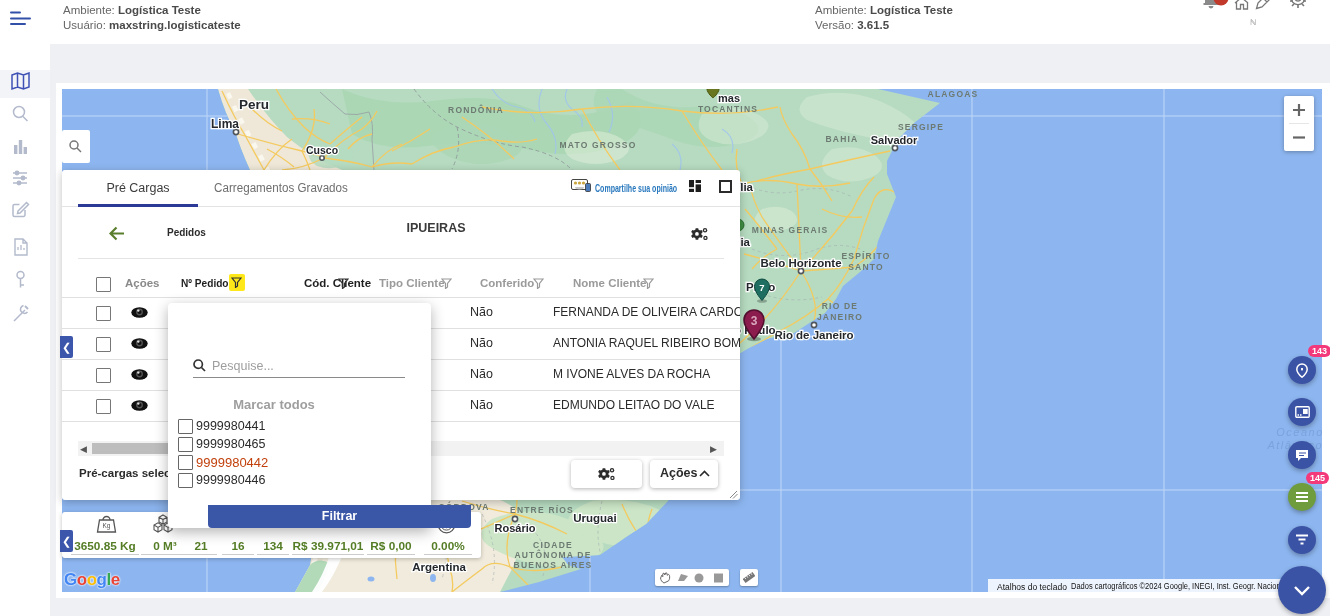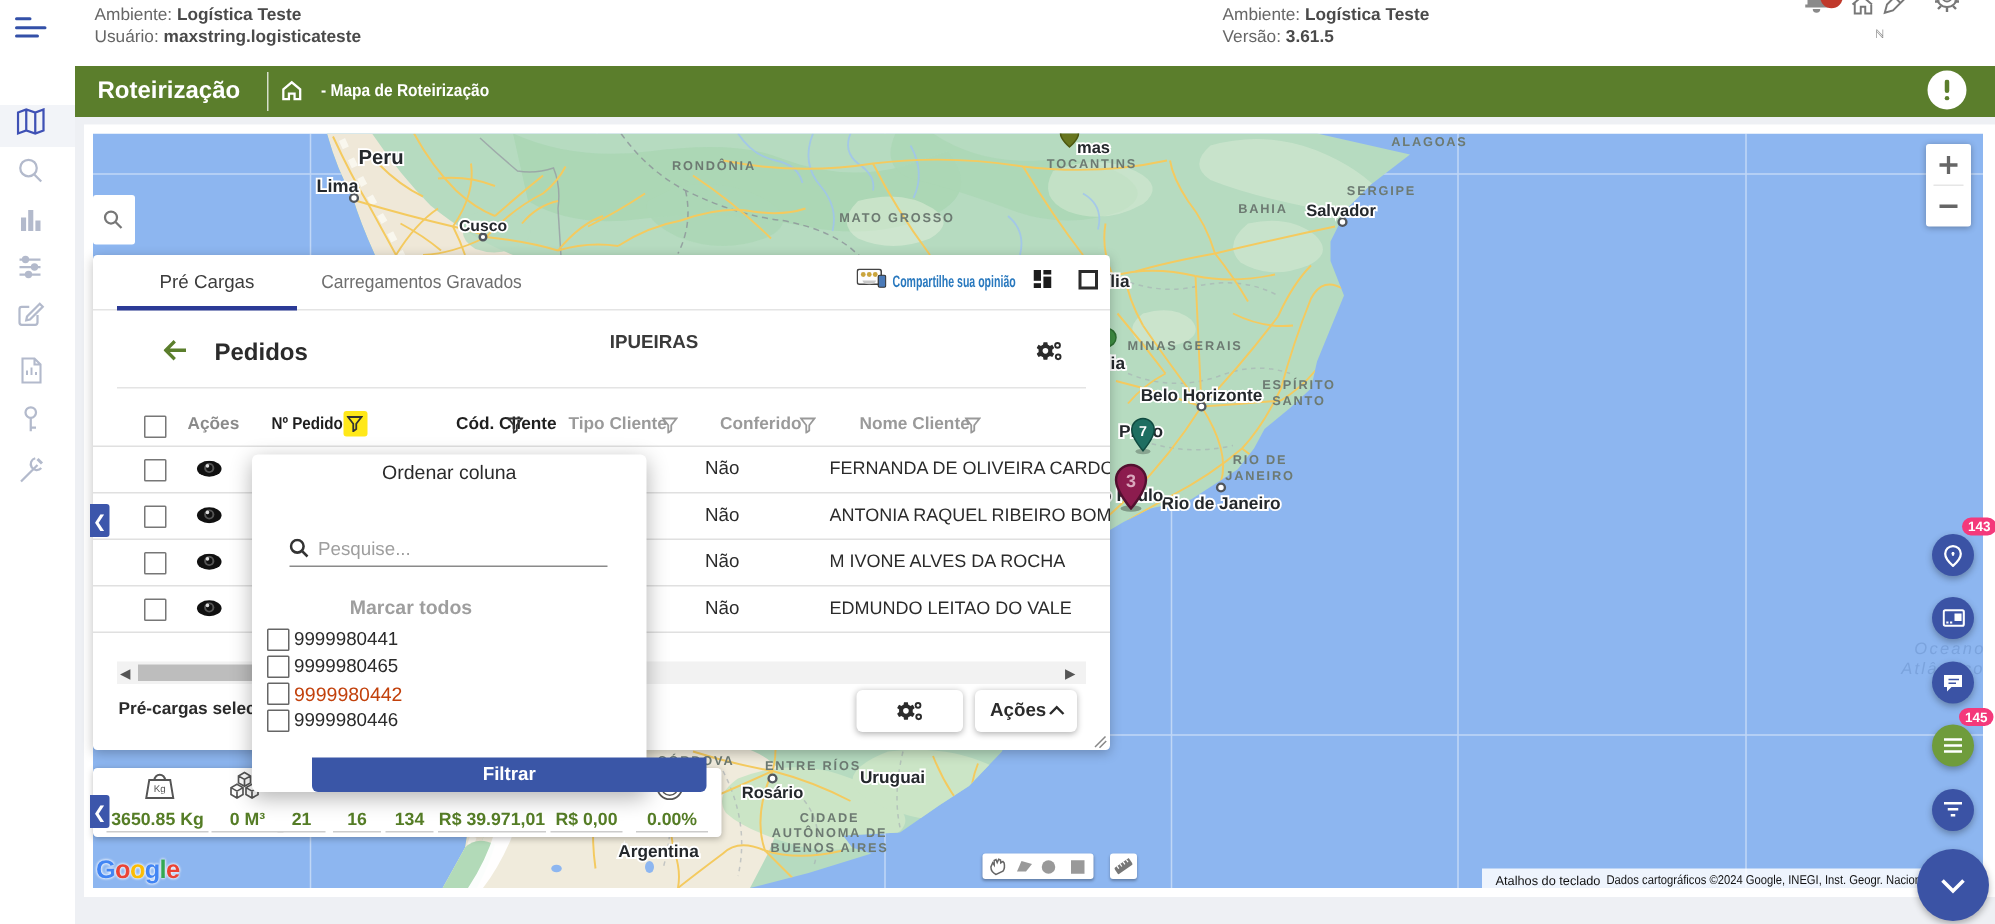--- a/index.html
+++ b/index.html
@@ -54,34 +54,20 @@
         <path d="M33 13 l6.5 -5.5 l6.5 5.5 M34.5 12 v7 h4 v-4.5 h3 v4.5 h4 v-7"></path>
         <path d="M64 5 l4 4 l-8 8 l-5.5 1.5 l1.5 -5.5 z M61 8 l4 4"></path>
         <circle cx="96" cy="8" r="3"></circle>
         <circle cx="96" cy="8" r="6.7"></circle>
         <path d="M92 14 l-2 2 M100 14 l2 2 M96 15 v3 M91 11 h-3 M101 11 h3" stroke-width="1.6"></path>
       </g>
     </svg>
     <div class="abs" style="left:1250px;top:16px;font-size:8px;color:#8a8a8a;">ℕ</div>
   </div>
 
-  <div id="greenbar">
-    <div class="abs" style="left:15px;top:8px;color:#fff;font-size:16px;font-weight:bold;">Roteirização</div>
-    <div class="abs" style="left:128px;top:4px;width:1px;height:26px;background:rgba(255,255,255,.75);"></div>
-    <svg class="abs" style="left:137px;top:9px" width="15" height="15" viewBox="0 0 16 16">
-      <path d="M2 7 L8 2 L14 7 V14 H10 V10 H6 V14 H2 Z" fill="none" stroke="#fff" stroke-width="1.6"></path>
-    </svg>
-    <div class="abs" style="left:164px;top:11px;color:#fff;font-size:11.5px;font-weight:bold;white-space:nowrap;transform:scaleX(.9);transform-origin:0 0;">- Mapa de Roteirização</div>
-    <div class="abs" style="left:1235px;top:3px;width:26px;height:26px;background:#fff;border-radius:50%;">
-      <svg class="abs" style="left:11px;top:6px" width="4" height="14" viewBox="0 0 4 14">
-          <rect x="0.5" y="0" width="3" height="9" rx="1.5" fill="#5b7e2c"></rect>
-          <rect x="0.5" y="11" width="3" height="3" rx="1.5" fill="#5b7e2c"></rect>
-        </svg>
-    </div>
-  </div>
 
   <div id="sidebar">
     <div class="abs" style="left:0;top:26px;width:50px;height:28px;background:#f2f4f8;"></div>
     <svg class="abs" style="left:11px;top:28px" width="19" height="290" viewBox="0 0 19 290">
 
       <g stroke="#3f51b5" stroke-width="1.5" fill="none">
         <path d="M1 3 l5.5 -2 l6 2 l5.5 -2 v14 l-5.5 2 l-6 -2 l-5.5 2 z M6.5 1 v14 M12.5 3 v14"></path>
       </g>
 
       <g stroke="#b3bacc" stroke-width="1.5" fill="none">
@@ -354,21 +340,21 @@
           <rect x="6.6" y="0" width="5.4" height="3"></rect>
           <rect x="6.6" y="4.4" width="5.4" height="7.6"></rect>
           <rect x="0" y="8.8" width="5" height="3.2"></rect>
         </g>
     </svg>
     <div class="abs" style="left:657px;top:10px;width:9px;height:9px;border:2px solid #2b2b2b;"></div>
 
     <svg class="abs" style="left:47px;top:56px" width="16" height="15" viewBox="0 0 16 15">
       <path d="M15 7.5 H2 M7.5 1.5 L1.5 7.5 L7.5 13.5" stroke="#5b7e2c" stroke-width="2.2" fill="none"></path>
     </svg>
-    <div class="abs" style="left:81px;top:57px;font-size:16px;font-weight:bold;color:#2b2b2b;">Pedidos</div>
+    <div class="abs" style="left:105px;top:57px;font-size:10px;font-weight:bold;color:#2b2b2b;">Pedidos</div>
     <div class="abs" style="left:202px;top:51px;width:344px;text-align:center;font-size:12.5px;font-weight:bold;color:#3a3a3a;">IPUEIRAS</div>
     <svg class="abs" style="left:629px;top:57px" width="17" height="15" viewBox="0 0 20 17">
       <path d="M8.5 1 l.4 2 a5.5 5.5 0 0 1 1.6 .9 l1.9-.8 l1.5 2.5 l-1.6 1.3 a5.5 5.5 0 0 1 0 1.9 l1.6 1.3 l-1.5 2.5 l-1.9 -.8 a5.5 5.5 0 0 1 -1.6 .9 l-.4 2 h-3 l-.4 -2 a5.5 5.5 0 0 1 -1.6 -.9 l-1.9 .8 L.1 10 l1.6 -1.3 a5.5 5.5 0 0 1 0 -1.9 L.1 5.6 l1.5 -2.5 l1.9 .8 a5.5 5.5 0 0 1 1.6 -.9 l.4 -2 z" fill="#2b2b2b"></path>
       <circle cx="7" cy="7.8" r="2.2" fill="#fff"></circle>
       <circle cx="16.5" cy="3.5" r="2.6" fill="#2b2b2b"></circle>
         <circle cx="16.5" cy="3.5" r="1.1" fill="#fff"></circle>
       <circle cx="17" cy="12.5" r="2.6" fill="#2b2b2b"></circle>
         <circle cx="17" cy="12.5" r="1.1" fill="#fff"></circle>
     </svg>
     <div class="abs" style="left:16px;top:88px;width:646px;border-top:1px solid #e4e4e4;"></div>
@@ -458,21 +444,20 @@
     <div class="abs" style="left:598px;top:296px;font-size:12.5px;font-weight:bold;color:#2b2b2b;">Ações</div>
     <svg class="abs" style="left:637px;top:300px" width="11" height="7" viewBox="0 0 11 7">
         <path d="M1 6 L5.5 1.5 L10 6" stroke="#2b2b2b" stroke-width="1.6" fill="none"></path>
       </svg>
     <svg class="abs" style="left:666px;top:320px" width="10" height="9" viewBox="0 0 10 9">
         <path d="M2 8 L9 1 M5 8.5 L9.5 4" stroke="#888" stroke-width="1"></path>
       </svg>
   </div>
 
   <div id="dropdown">
-    <div class="abs" style="left:0;top:4px;width:263px;text-align:center;font-size:13px;color:#2b2b2b;">Ordenar coluna</div>
     <svg class="abs" style="left:25px;top:56px" width="13" height="13" viewBox="0 0 13 13">
         <circle cx="5.2" cy="5.2" r="4.2" fill="none" stroke="#333" stroke-width="1.7"></circle>
         <path d="M8.5 8.5 L12 12" stroke="#333" stroke-width="1.7"></path>
       </svg>
     <div class="abs" style="left:44px;top:56px;font-size:12.5px;color:#9e9e9e;">Pesquise...</div>
     <div class="abs" style="left:25px;top:74px;width:212px;border-top:1px solid #8a8a8a;"></div>
     <div class="abs" style="left:0;top:94px;width:212px;text-align:center;font-size:13px;font-weight:bold;color:#9e9e9e;">Marcar todos</div>
     <div class="abs" style="left:10px;top:116px;width:13px;height:13px;border:1.4px solid #666;border-radius:1px;"></div>
     <div class="abs" style="left:28px;top:116px;font-size:12.5px;color:#2b2b2b;">9999980441</div>
     <div class="abs" style="left:10px;top:134px;width:13px;height:13px;border:1.4px solid #666;border-radius:1px;"></div>

